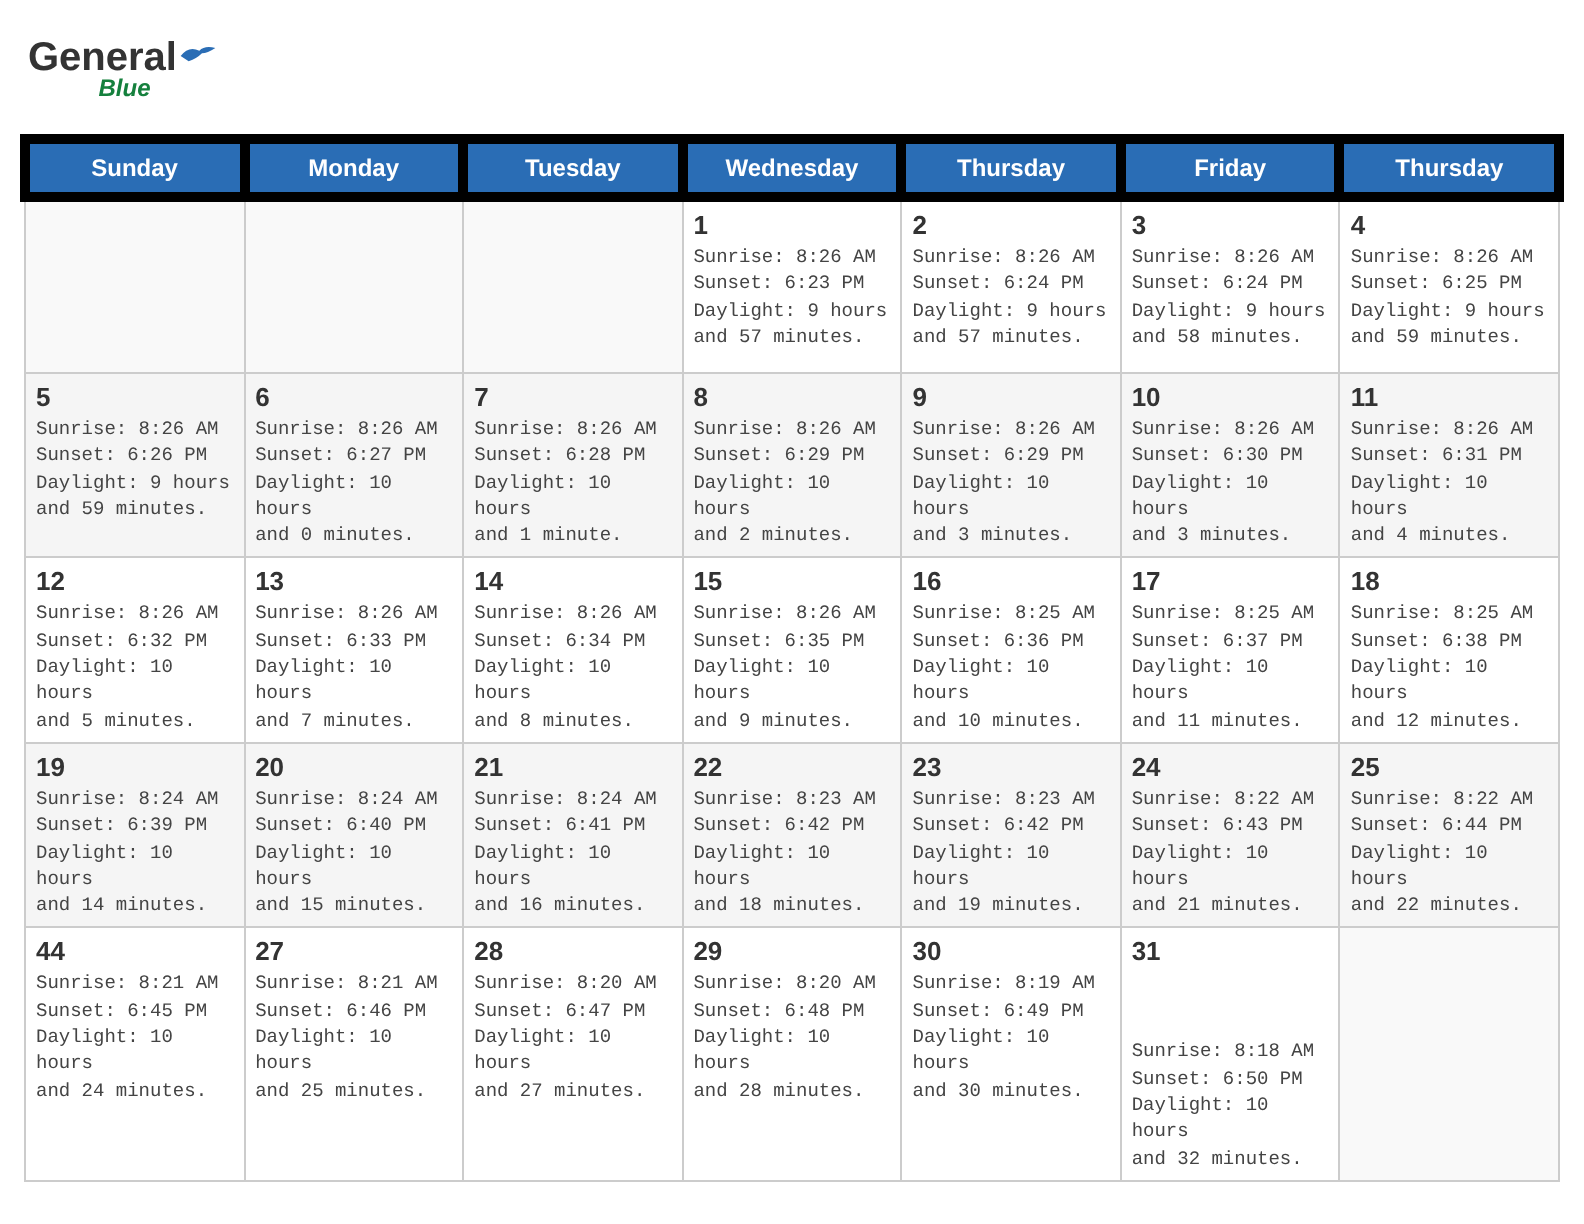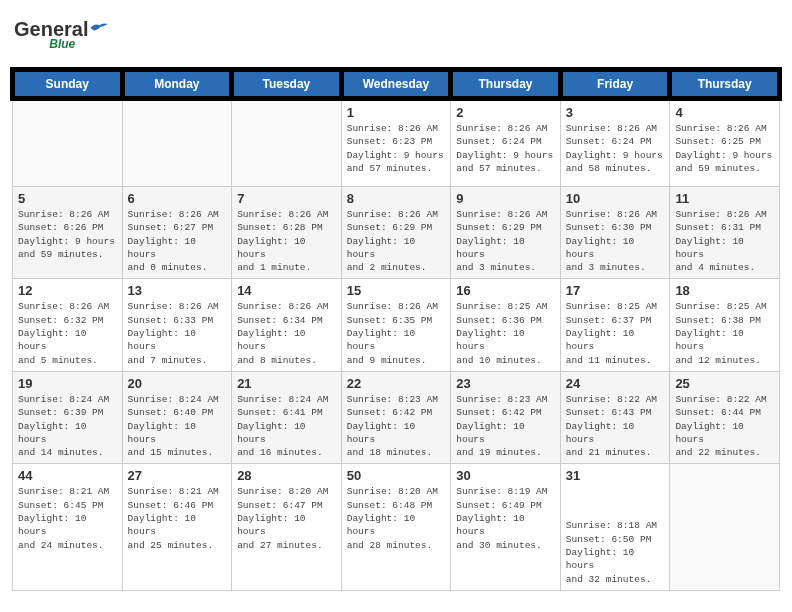--- a/index.html
+++ b/index.html
@@ -315,21 +315,21 @@
 and 25 minutes.</div>
         </td>
         <td>
           <span class="day-number">28</span>
           <div class="day-info" style="white-space: pre-line;">Sunrise: 8:20 AM
 Sunset: 6:47 PM
 Daylight: 10 hours
 and 27 minutes.</div>
         </td>
         <td>
-          <span class="day-number">50</span>
+          <span class="day-number">29</span>
           <div class="day-info" style="white-space: pre-line;">Sunrise: 8:20 AM
 Sunset: 6:48 PM
 Daylight: 10 hours
 and 28 minutes.</div>
         </td>
         <td>
           <span class="day-number">30</span>
           <div class="day-info" style="white-space: pre-line;">Sunrise: 8:19 AM
 Sunset: 6:49 PM
 Daylight: 10 hours

